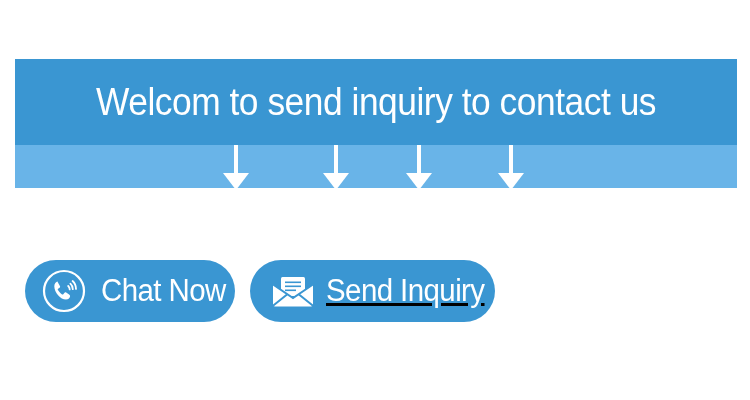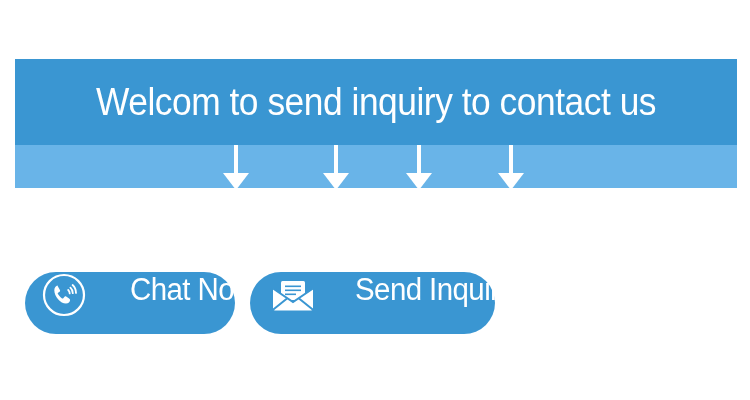--- a/index.html
+++ b/index.html
@@ -85,51 +85,50 @@
     width: 0;
     height: 0;
     border-left: 13px solid transparent;
     border-right: 13px solid transparent;
     border-top: 17px solid #ffffff;
   }
 
   
   .btn {
     position: absolute;
-    top: 272px;
+    top: 260px;
     height: 62px;
     background: #3a96d2;
     border-radius: 31px;
     display: flex;
-    align-items: flex-start;
+    align-items: center;
     box-sizing: border-box;
     cursor: pointer;
     border: none;
     padding: 0;
-    gap: 29px;
   }
   .btn .btn-icon {
     flex: 0 0 auto;
     display: flex;
     align-items: center;
     justify-content: center;
   }
   .btn .btn-label {
     color: #ffffff;
     font-family: "Liberation Sans", sans-serif;
     font-weight: 300;
     font-size: 31px;
     letter-spacing: -0.6px;
     white-space: nowrap;
     transform: scaleX(0.95);
     transform-origin: left center;
   }
 
   #btn-chat  { left: 25px;  width: 210px; }
-  #btn-inq   { left: 250px; width: 245px; }
+  #btn-inq   { left: 250px; width: 245px; text-decoration: underline; }
   #btn-order { left: 507px; width: 218px; }
 
   #btn-chat .btn-icon  { width: 62px; margin-left: 8px; }
   #btn-inq .btn-icon   { width: 62px; margin-left: 12px; }
   #btn-order .btn-icon { width: 62px; margin-left: 10px; }
 
   #btn-chat .btn-label  { margin-left: 6px; }
   #btn-inq .btn-label   { margin-left: 2px; }
   #btn-order .btn-label { margin-left: 2px; }
 </style>

